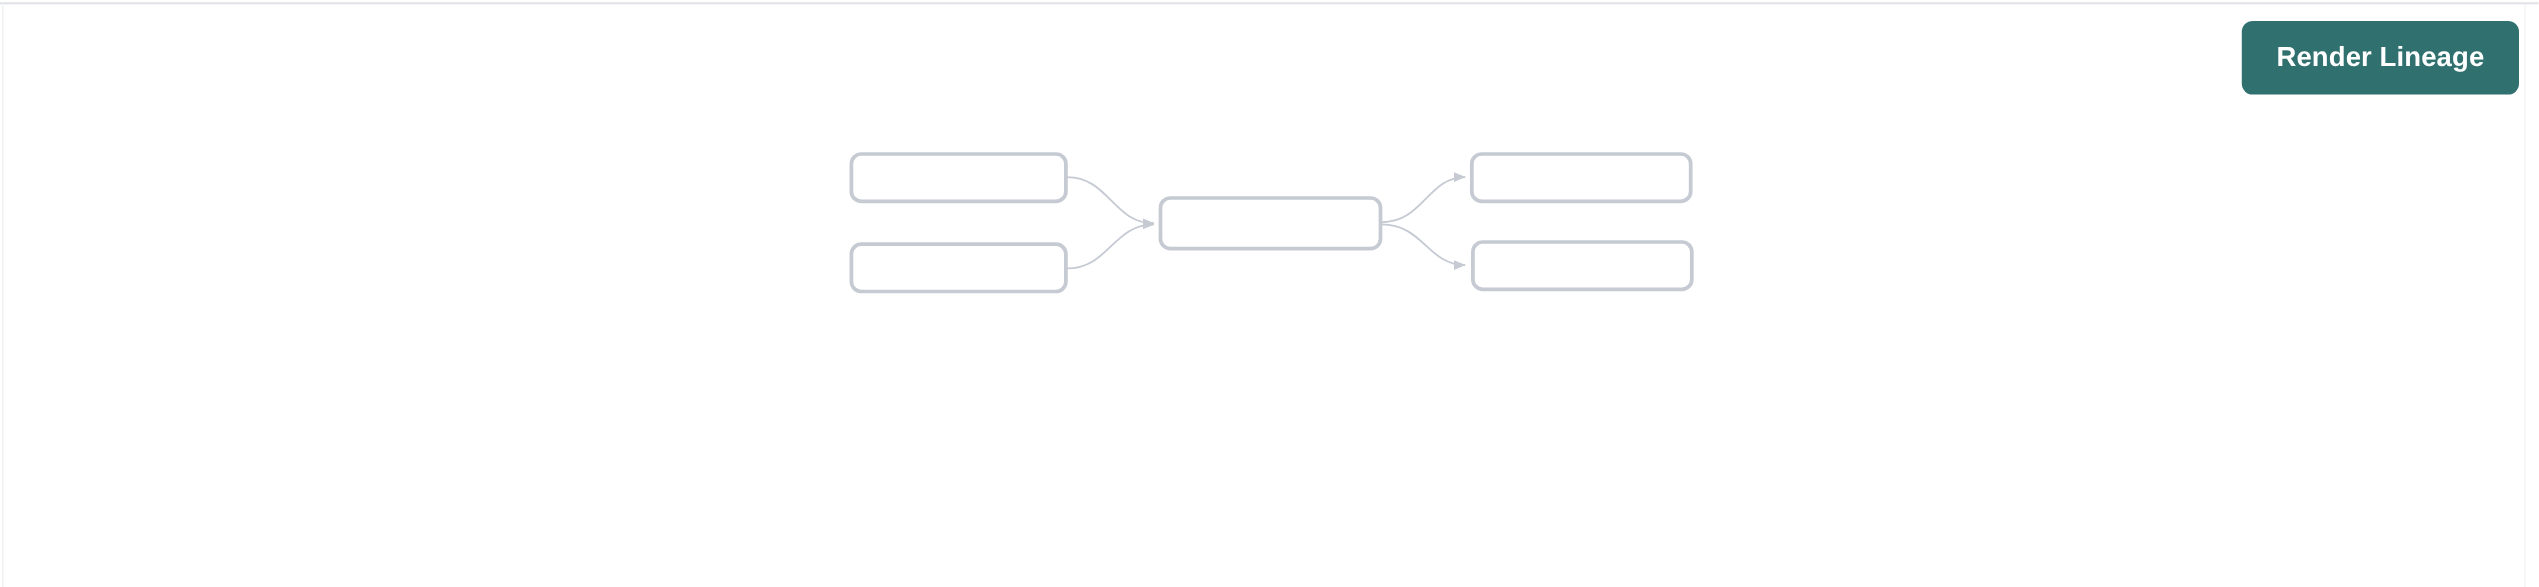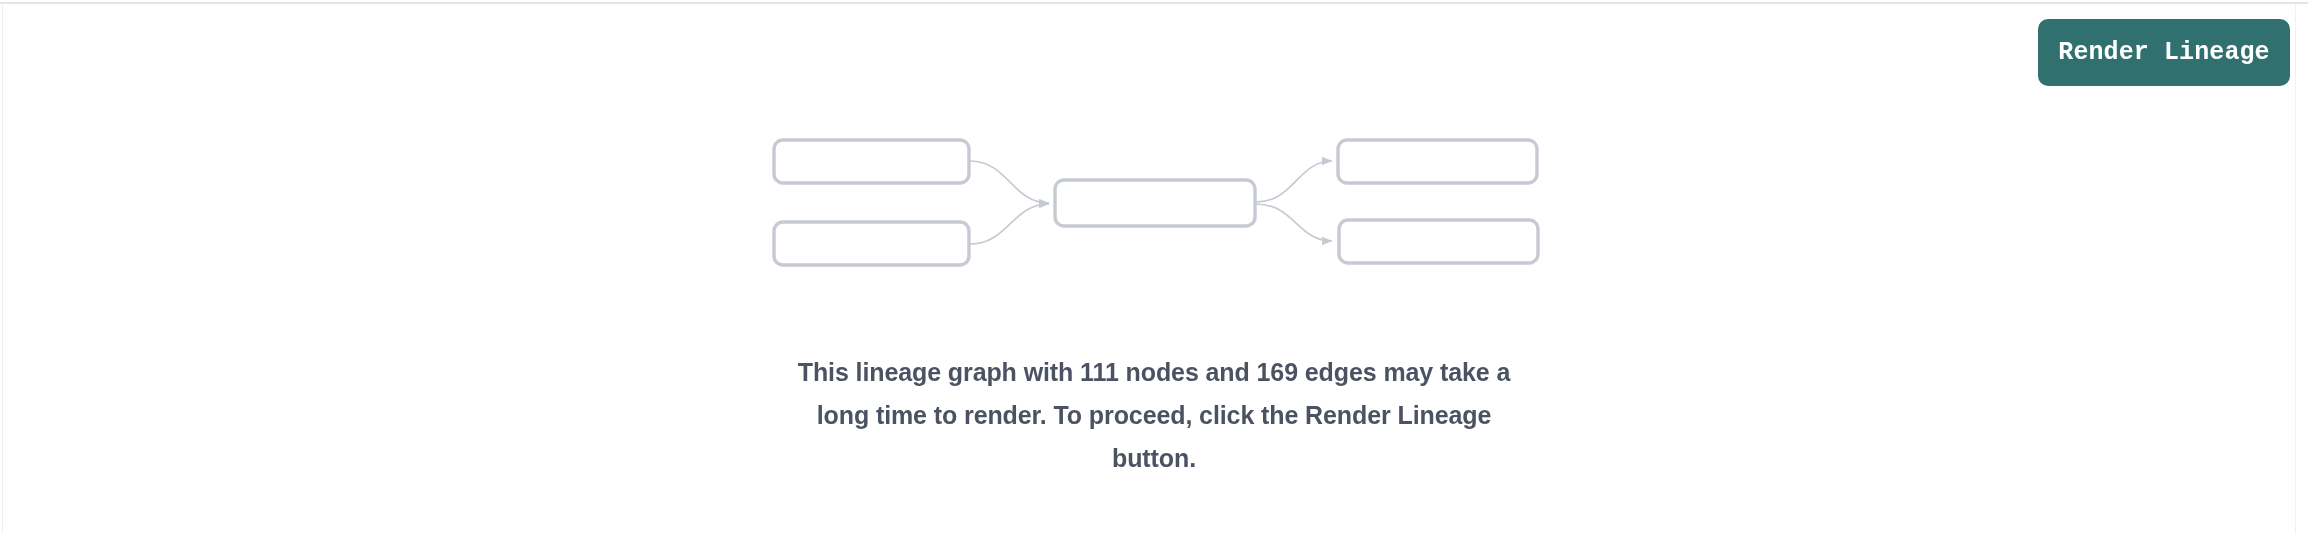--- a/index.html
+++ b/index.html
@@ -52,21 +52,21 @@
   .render-button {
     position: absolute;
     left: 2038px;
     top: 19px;
     width: 252px;
     height: 67px;
     border: none;
     border-radius: 10px;
     background: #30706f;
     color: #ffffff;
-    font-family: Liberation Mono, monospace;
+    font-family: Liberation Sans, sans-serif;
     font-size: 25px;
     font-weight: bold;
     letter-spacing: 0.1px;
     cursor: pointer;
     display: flex;
     align-items: center;
     justify-content: center;
     padding: 0;
     line-height: 1;
   }
@@ -136,16 +136,15 @@
 
       <g fill="#ffffff" stroke="#c5cad3" stroke-width="3.4">
         <rect x="14" y="12" width="195" height="43" rx="9" ry="9"></rect>
         <rect x="14" y="94" width="195" height="43" rx="9" ry="9"></rect>
         <rect x="295" y="52" width="200" height="46" rx="9" ry="9"></rect>
         <rect x="578" y="12" width="199" height="43" rx="9" ry="9"></rect>
         <rect x="579" y="92" width="199" height="43" rx="9" ry="9"></rect>
       </g>
     </svg>
 
-    <p class="empty-state-message">This lineage graph with 111 nodes and 169 edges may take a long time to render. To proceed, click the Render Lineage button.</p>
 
   </div>
 </div>
 
 </body></html>

